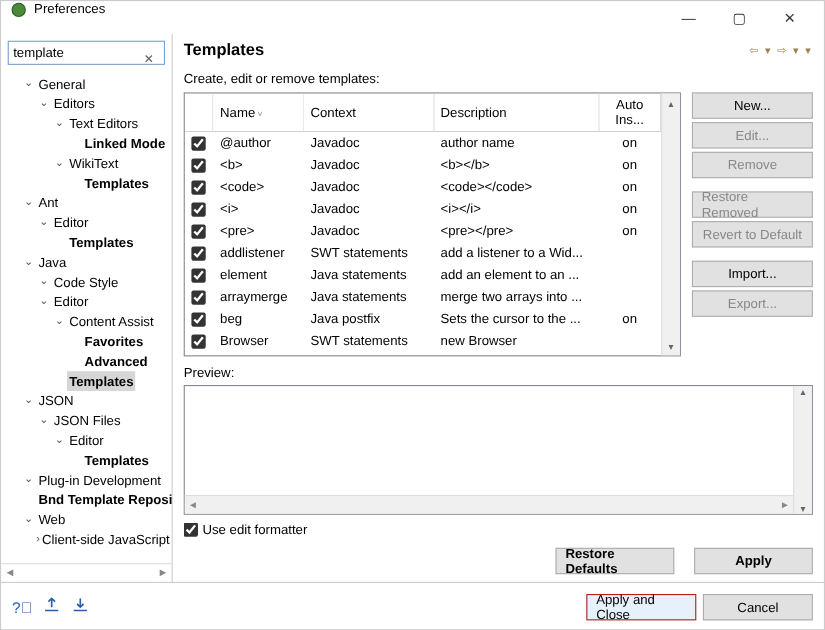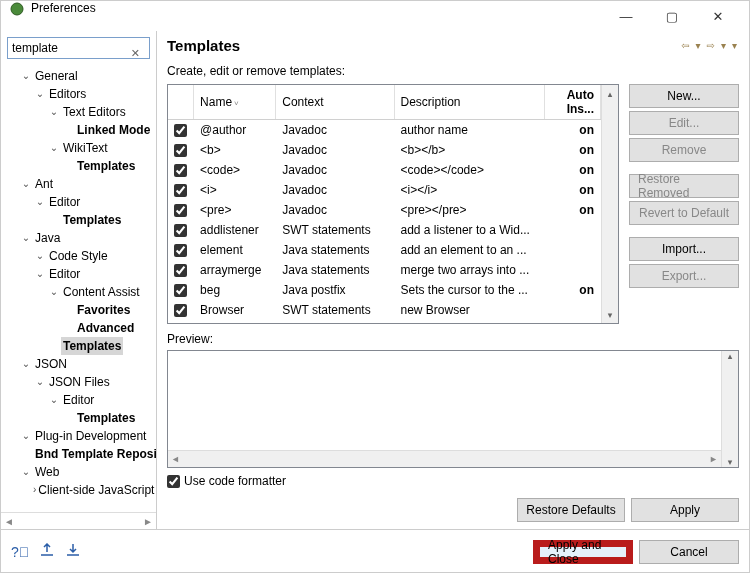--- a/index.html
+++ b/index.html
@@ -37,41 +37,41 @@
 .table-container { flex: 1; border: 1px solid #828790; position: relative; display: flex; }
 .table-scroll { flex: 1; overflow: hidden; }
 table { border-collapse: collapse; width: 100%; }
 th { text-align: left; font-weight: normal; background: #fff; border-right: 1px solid #e0e0e0; border-bottom: 1px solid #d0d0d0; padding: 3px 6px; font-size: 12px; position: relative; }
 td { padding: 2px 6px; border-right: 1px solid transparent; font-size: 12px; white-space: nowrap; overflow: hidden; text-overflow: ellipsis; }
 tr { height: 20px; }
 .col-check { width: 22px; text-align: center; }
 .col-name { width: 82px; }
 .col-ctx { width: 118px; }
 .col-desc { width: 150px; }
-.col-auto { width: 56px; text-align: right; font-weight: bold; }
+.col-auto { width: 56px; text-align: center; }
 .vscroll { width: 17px; background: #f0f0f0; border-left: 1px solid #ddd; display: flex; flex-direction: column; }
 .vscroll .arrow { height: 17px; text-align: center; font-size: 9px; color: #666; display: flex; align-items: center; justify-content: center; }
 .vscroll .thumb { flex: 1; }
 .btn-col { width: 110px; display: flex; flex-direction: column; gap: 3px; }
 .btn { height: 24px; background: #e1e1e1; border: 1px solid #adadad; font-size: 12px; padding: 0 8px; display: flex; align-items: center; justify-content: center; }
 .btn.disabled { color: #888; }
 .preview-label { margin-top: 8px; }
 .preview-box { margin-top: 4px; height: 118px; border: 1px solid #828790; position: relative; display: flex; }
 .preview-content { flex: 1; }
 .preview-vscroll { width: 17px; background: #f0f0f0; border-left: 1px solid #ddd; display: flex; flex-direction: column; justify-content: space-between; }
 .preview-hscroll { height: 17px; background: #f0f0f0; border-top: 1px solid #ddd; display: flex; justify-content: space-between; padding: 0 3px; align-items: center; color: #888; font-size: 9px; }
 .formatter-row { margin-top: 6px; display: flex; align-items: center; gap: 4px; }
-.lower-btns { margin-top: 10px; display: flex; justify-content: flex-end; gap: 6px; }
+.lower-btns { margin-top: 10px; display: flex; justify-content: flex-end; gap: 18px; font-weight: bold; }
 .lower-btns .btn { width: 108px; }
 .footer { height: 44px; border-top: 1px solid #ccc; display: flex; align-items: center; padding: 0 10px; }
 .footer-left { display: flex; gap: 10px; align-items: center; }
 .footer-icon { color: #2b5ea8; font-size: 14px; }
 .footer-right { margin-left: auto; display: flex; gap: 6px; }
 .footer-right .btn { width: 100px; }
-.footer-right .btn.primary { border: 7px solid #b91c1c; background: #e5f1fb; }
+.footer-right .btn.primary { border: 1px solid #b91c1c; background: #e5f1fb; }
 input[type=checkbox] { width: 13px; height: 13px; vertical-align: middle; accent-color: #333; }
 .sort-ind { font-size: 8px; color: #888; margin-left: 2px; }
 </style>
 </head>
 <body>
 
 <div class="titlebar">
   <span class="icon">
     <svg width="16" height="16">
         <circle cx="8" cy="8" r="6" fill="#4a8a3a" stroke="#2d5a22"></circle>
@@ -335,21 +335,21 @@
           </div>
       </div>
       <div class="preview-vscroll">
         <div style="text-align:center;font-size:9px;color:#666">▴</div>
         <div style="text-align:center;font-size:9px;color:#666">▾</div>
       </div>
     </div>
 
     <div class="formatter-row">
       <input type="checkbox" checked="" style="">
-      <span>Use code formatter</span>
+      <span>Use edit formatter</span>
     </div>
 
     <div class="lower-btns">
       <div class="btn">Restore Defaults</div>
       <div class="btn">Apply</div>
     </div>
   </div>
 </div>
 
 <div class="footer">

